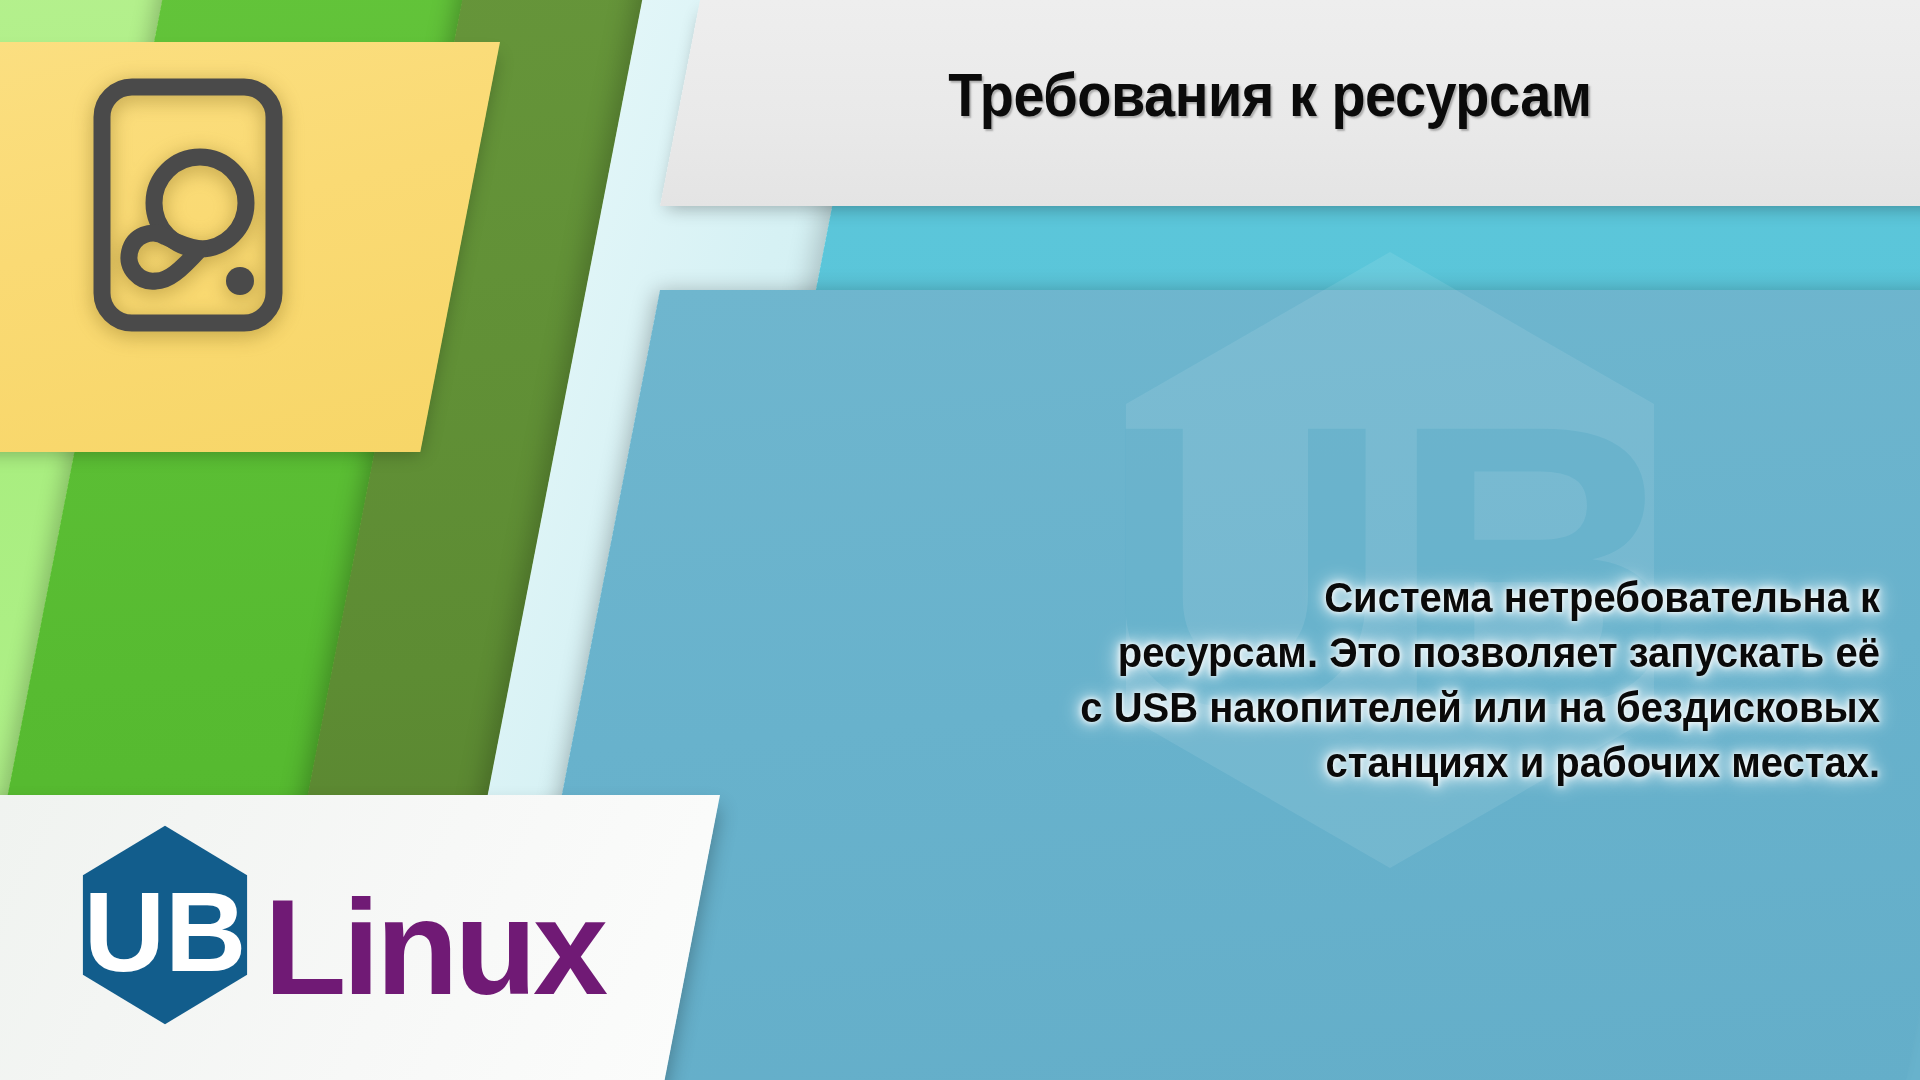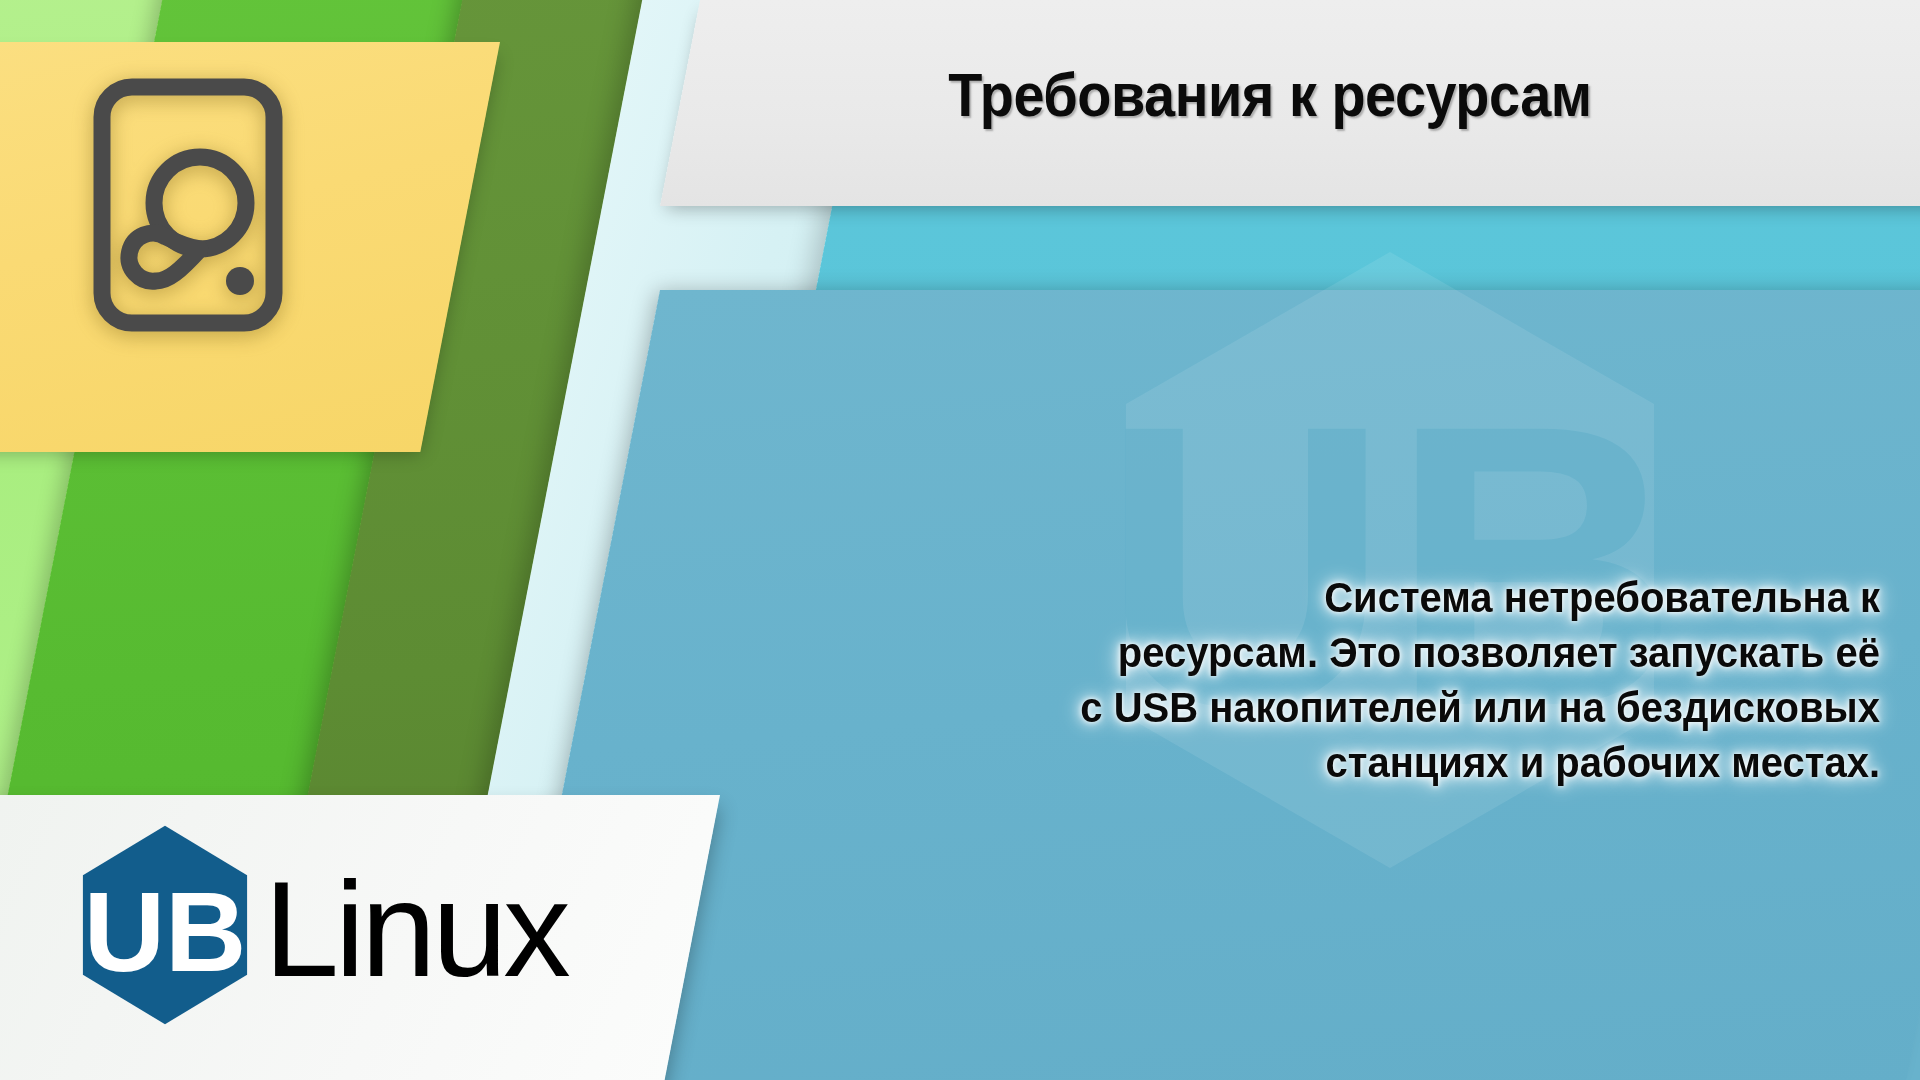--- a/index.html
+++ b/index.html
@@ -173,27 +173,27 @@
   .logo-wrap{
     position:absolute;
     left:60px; top:820px;
     display:flex;
     align-items:center;
     gap:0px;
   }
   .logo-hex{width:210px;height:210px;display:block;}
   .logo-word{
     font-size:135px;
-    font-weight:normal;
-    color:#000000;
+    font-weight:bold;
+    color:#701a75;
     letter-spacing:-4px;
     margin-left:-6px;
     line-height:1;
     position:relative;
-    top:4px;
+    top:22px;
   }
 </style>
 </head>
 <body>
 
 <div class="slide">
 
   <div class="bg">
     <div class="band-lightgreen"></div>
     <div class="band-midgreen"></div>

